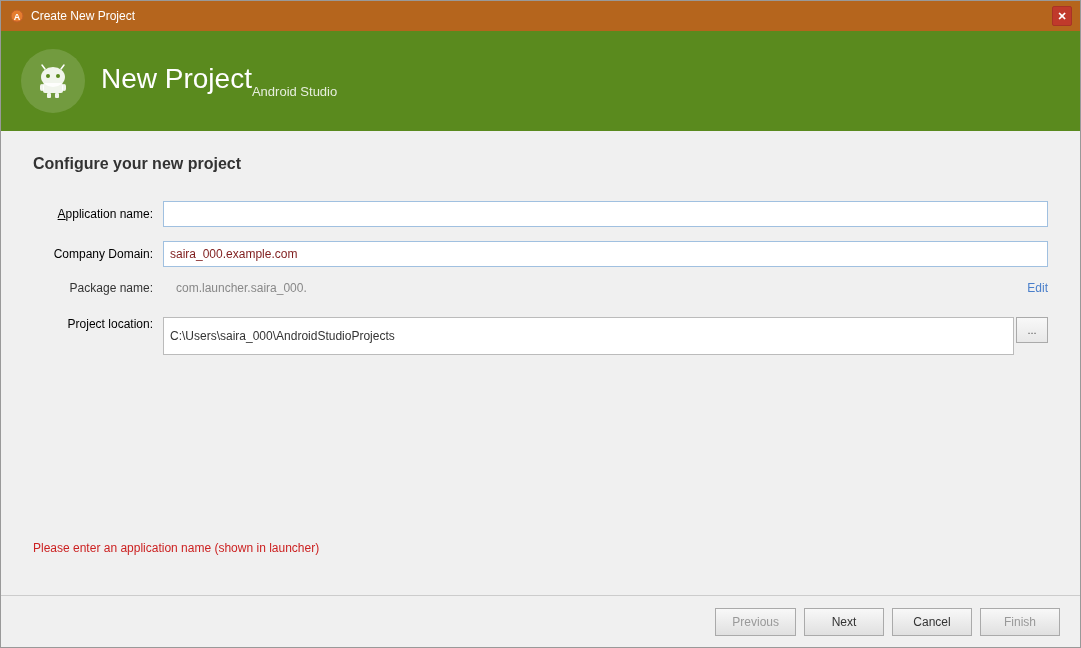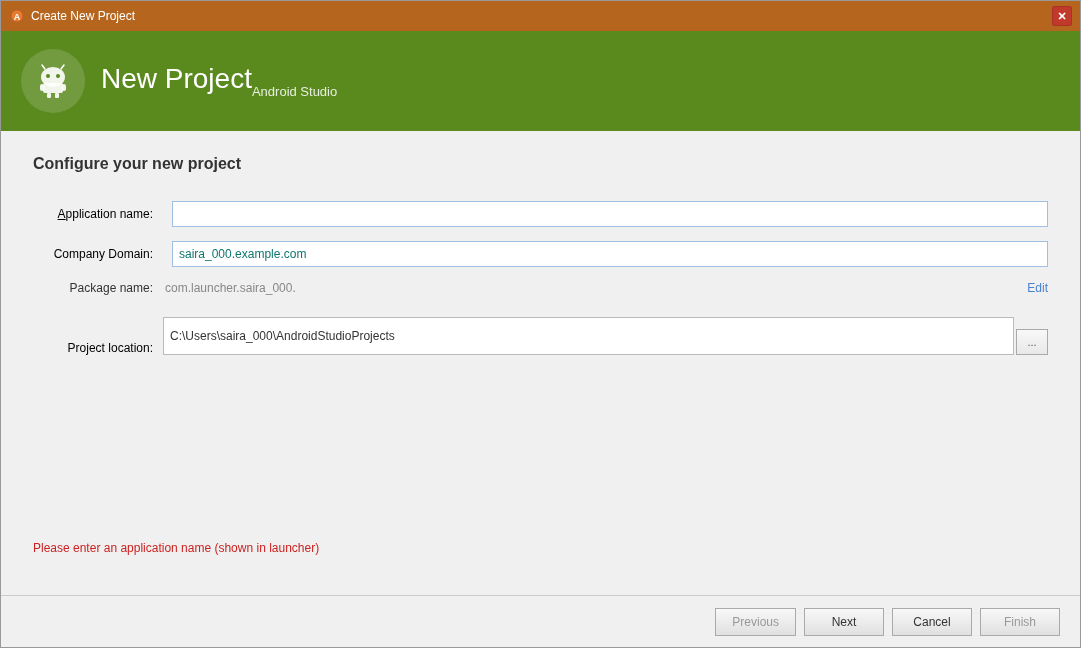--- a/index.html
+++ b/index.html
@@ -139,28 +139,28 @@
     .form-label .underline-letter {
       text-decoration: underline;
     }
     .form-input {
       flex: 1;
       height: 26px;
       border: 1px solid #a0c0e0;
       background: #fff;
       padding: 2px 6px;
       font-size: 12px;
-      color: #0f766e;
+      color: #7f1d1d;
       outline: none;
-      margin-left: 9px;
     }
     .package-name-row {
       display: flex;
       align-items: center;
       margin-bottom: 22px;
+      gap: 11px;
     }
     .package-name-label {
       width: 130px;
       text-align: right;
       padding-right: 10px;
       color: #333;
       font-size: 12px;
       flex-shrink: 0;
     }
     .package-name-value {
@@ -171,21 +171,21 @@
     }
     .package-name-edit {
       color: #4a7fcb;
       font-size: 12px;
       text-decoration: none;
       cursor: pointer;
       margin-left: 8px;
     }
     .project-location-row {
       display: flex;
-      align-items: flex-end;
+      align-items: flex-start;
       margin-top: 20px;
       margin-bottom: 20px;
     }
     .project-location-input {
       flex: 1;
       height: 38px;
       border: 1px solid #bbb;
       background: #fff;
       padding: 2px 6px;
       font-size: 12px;

